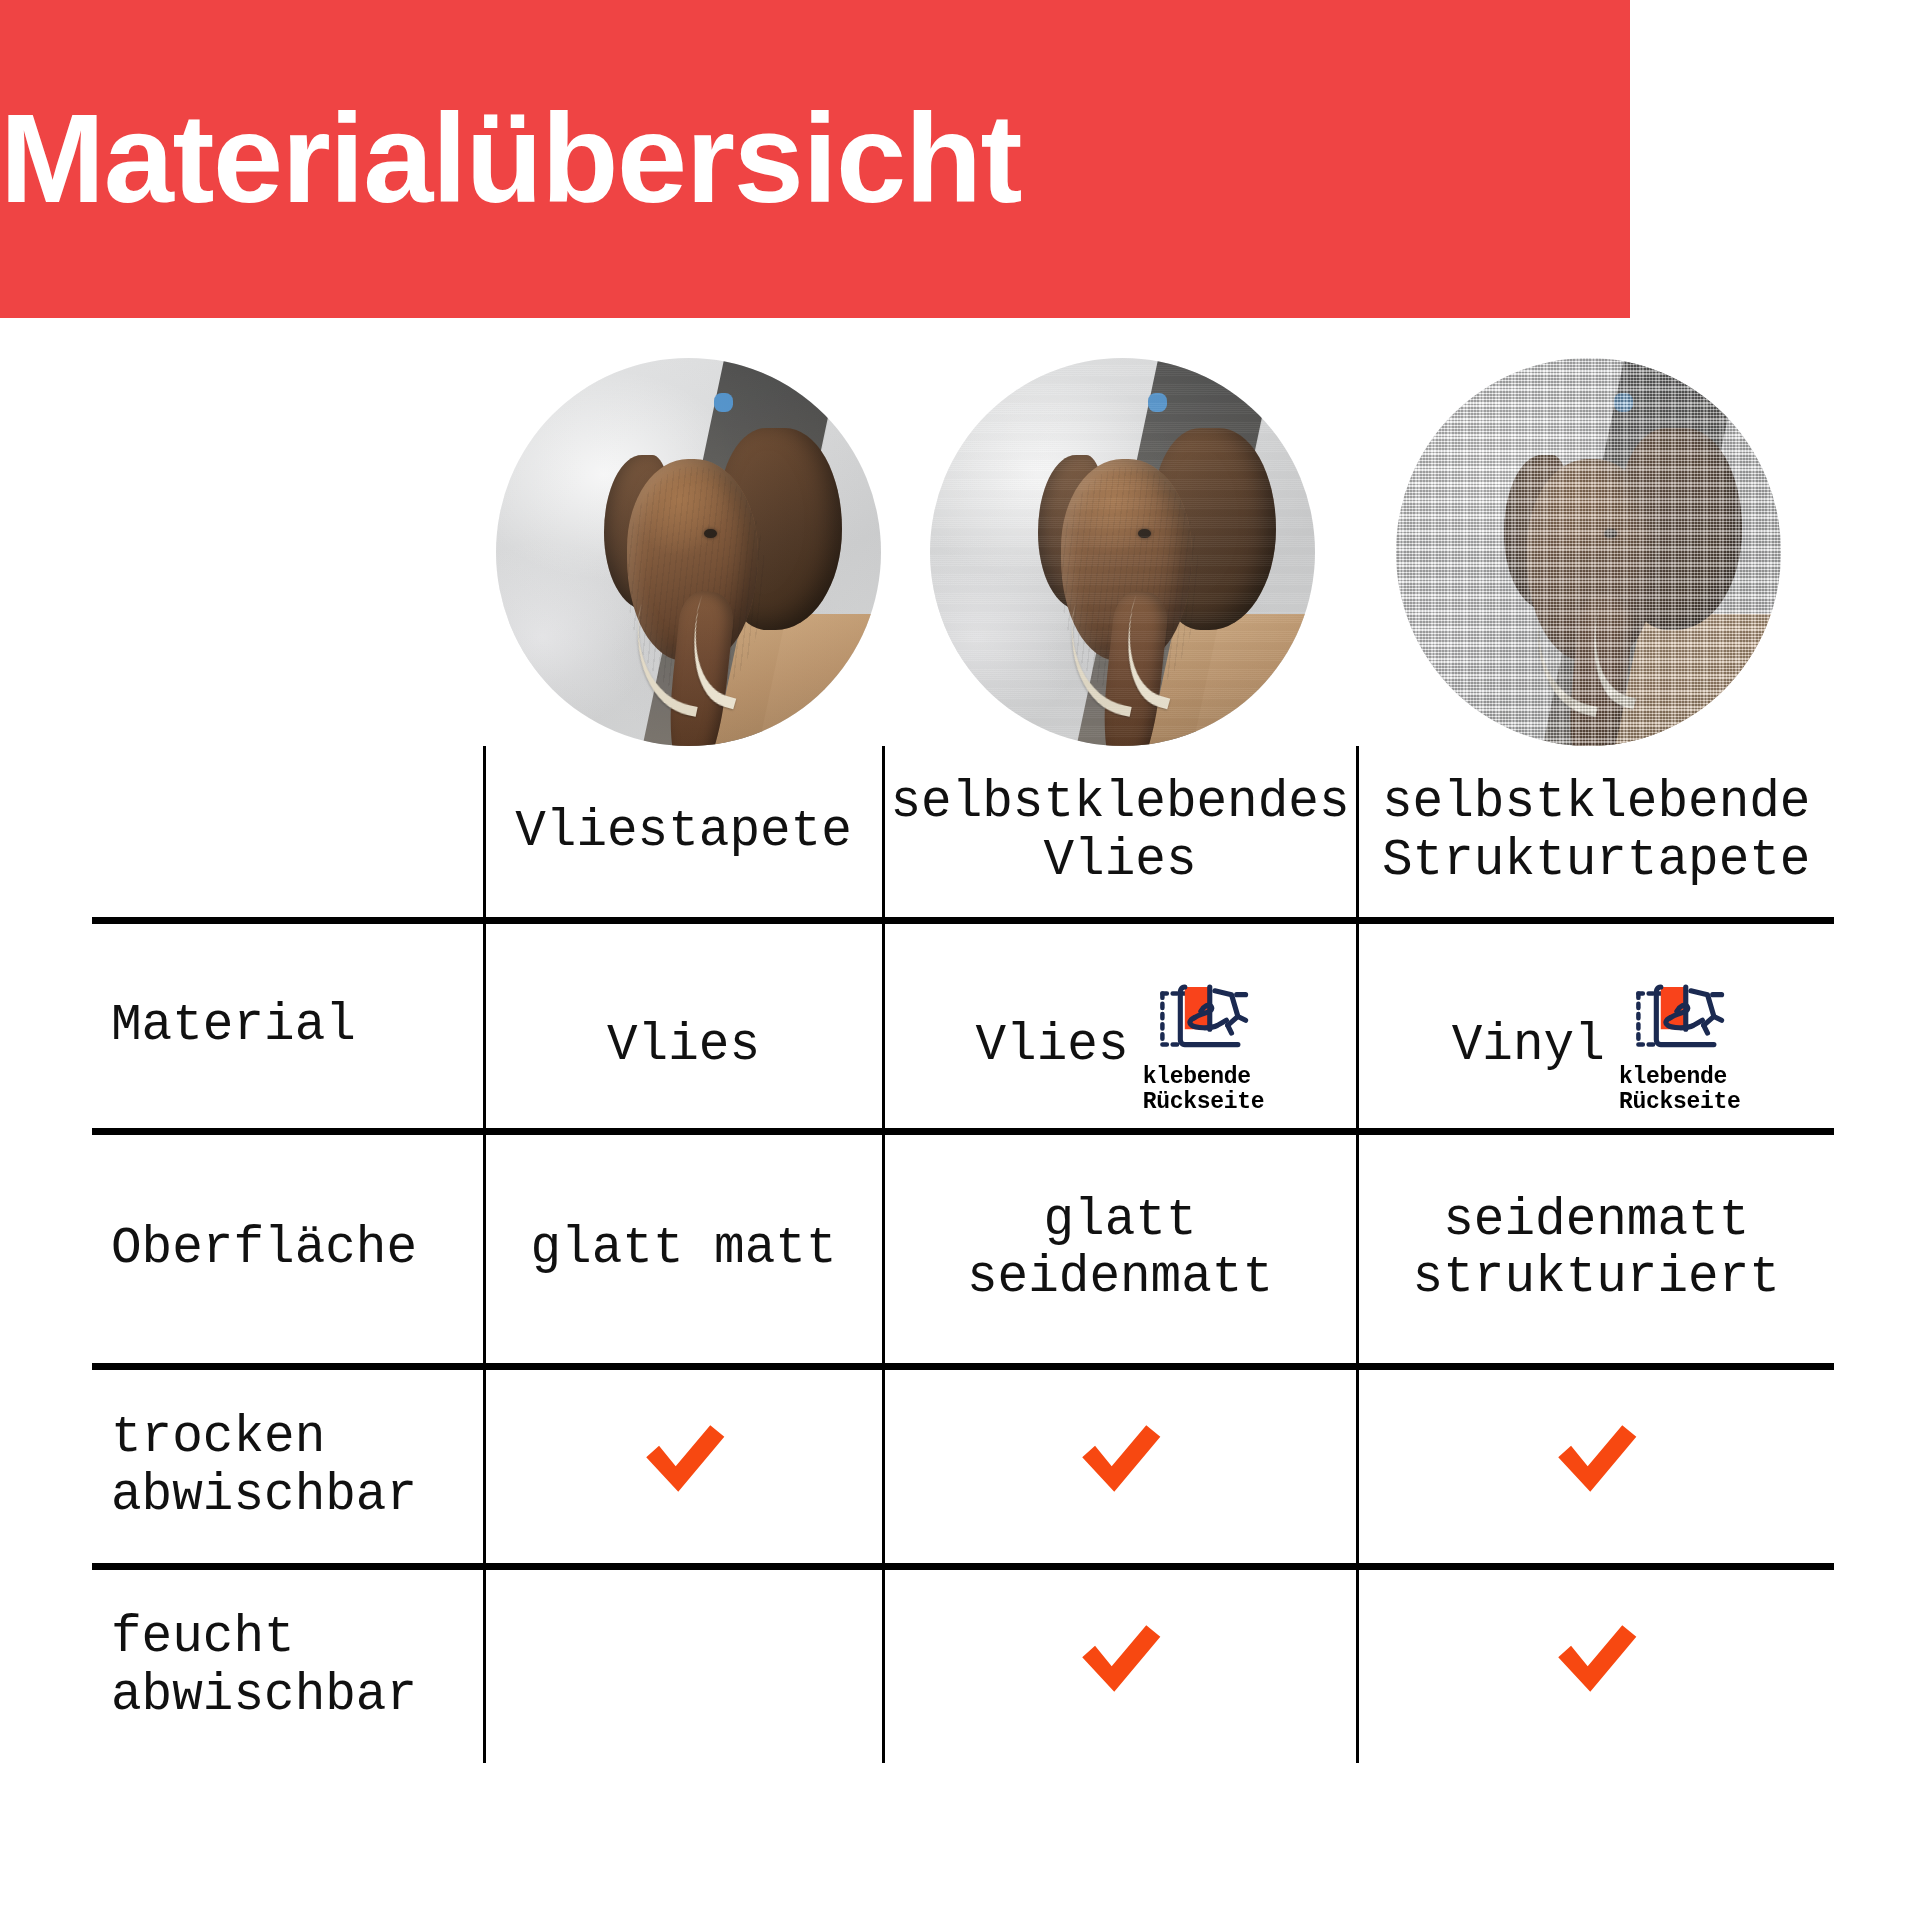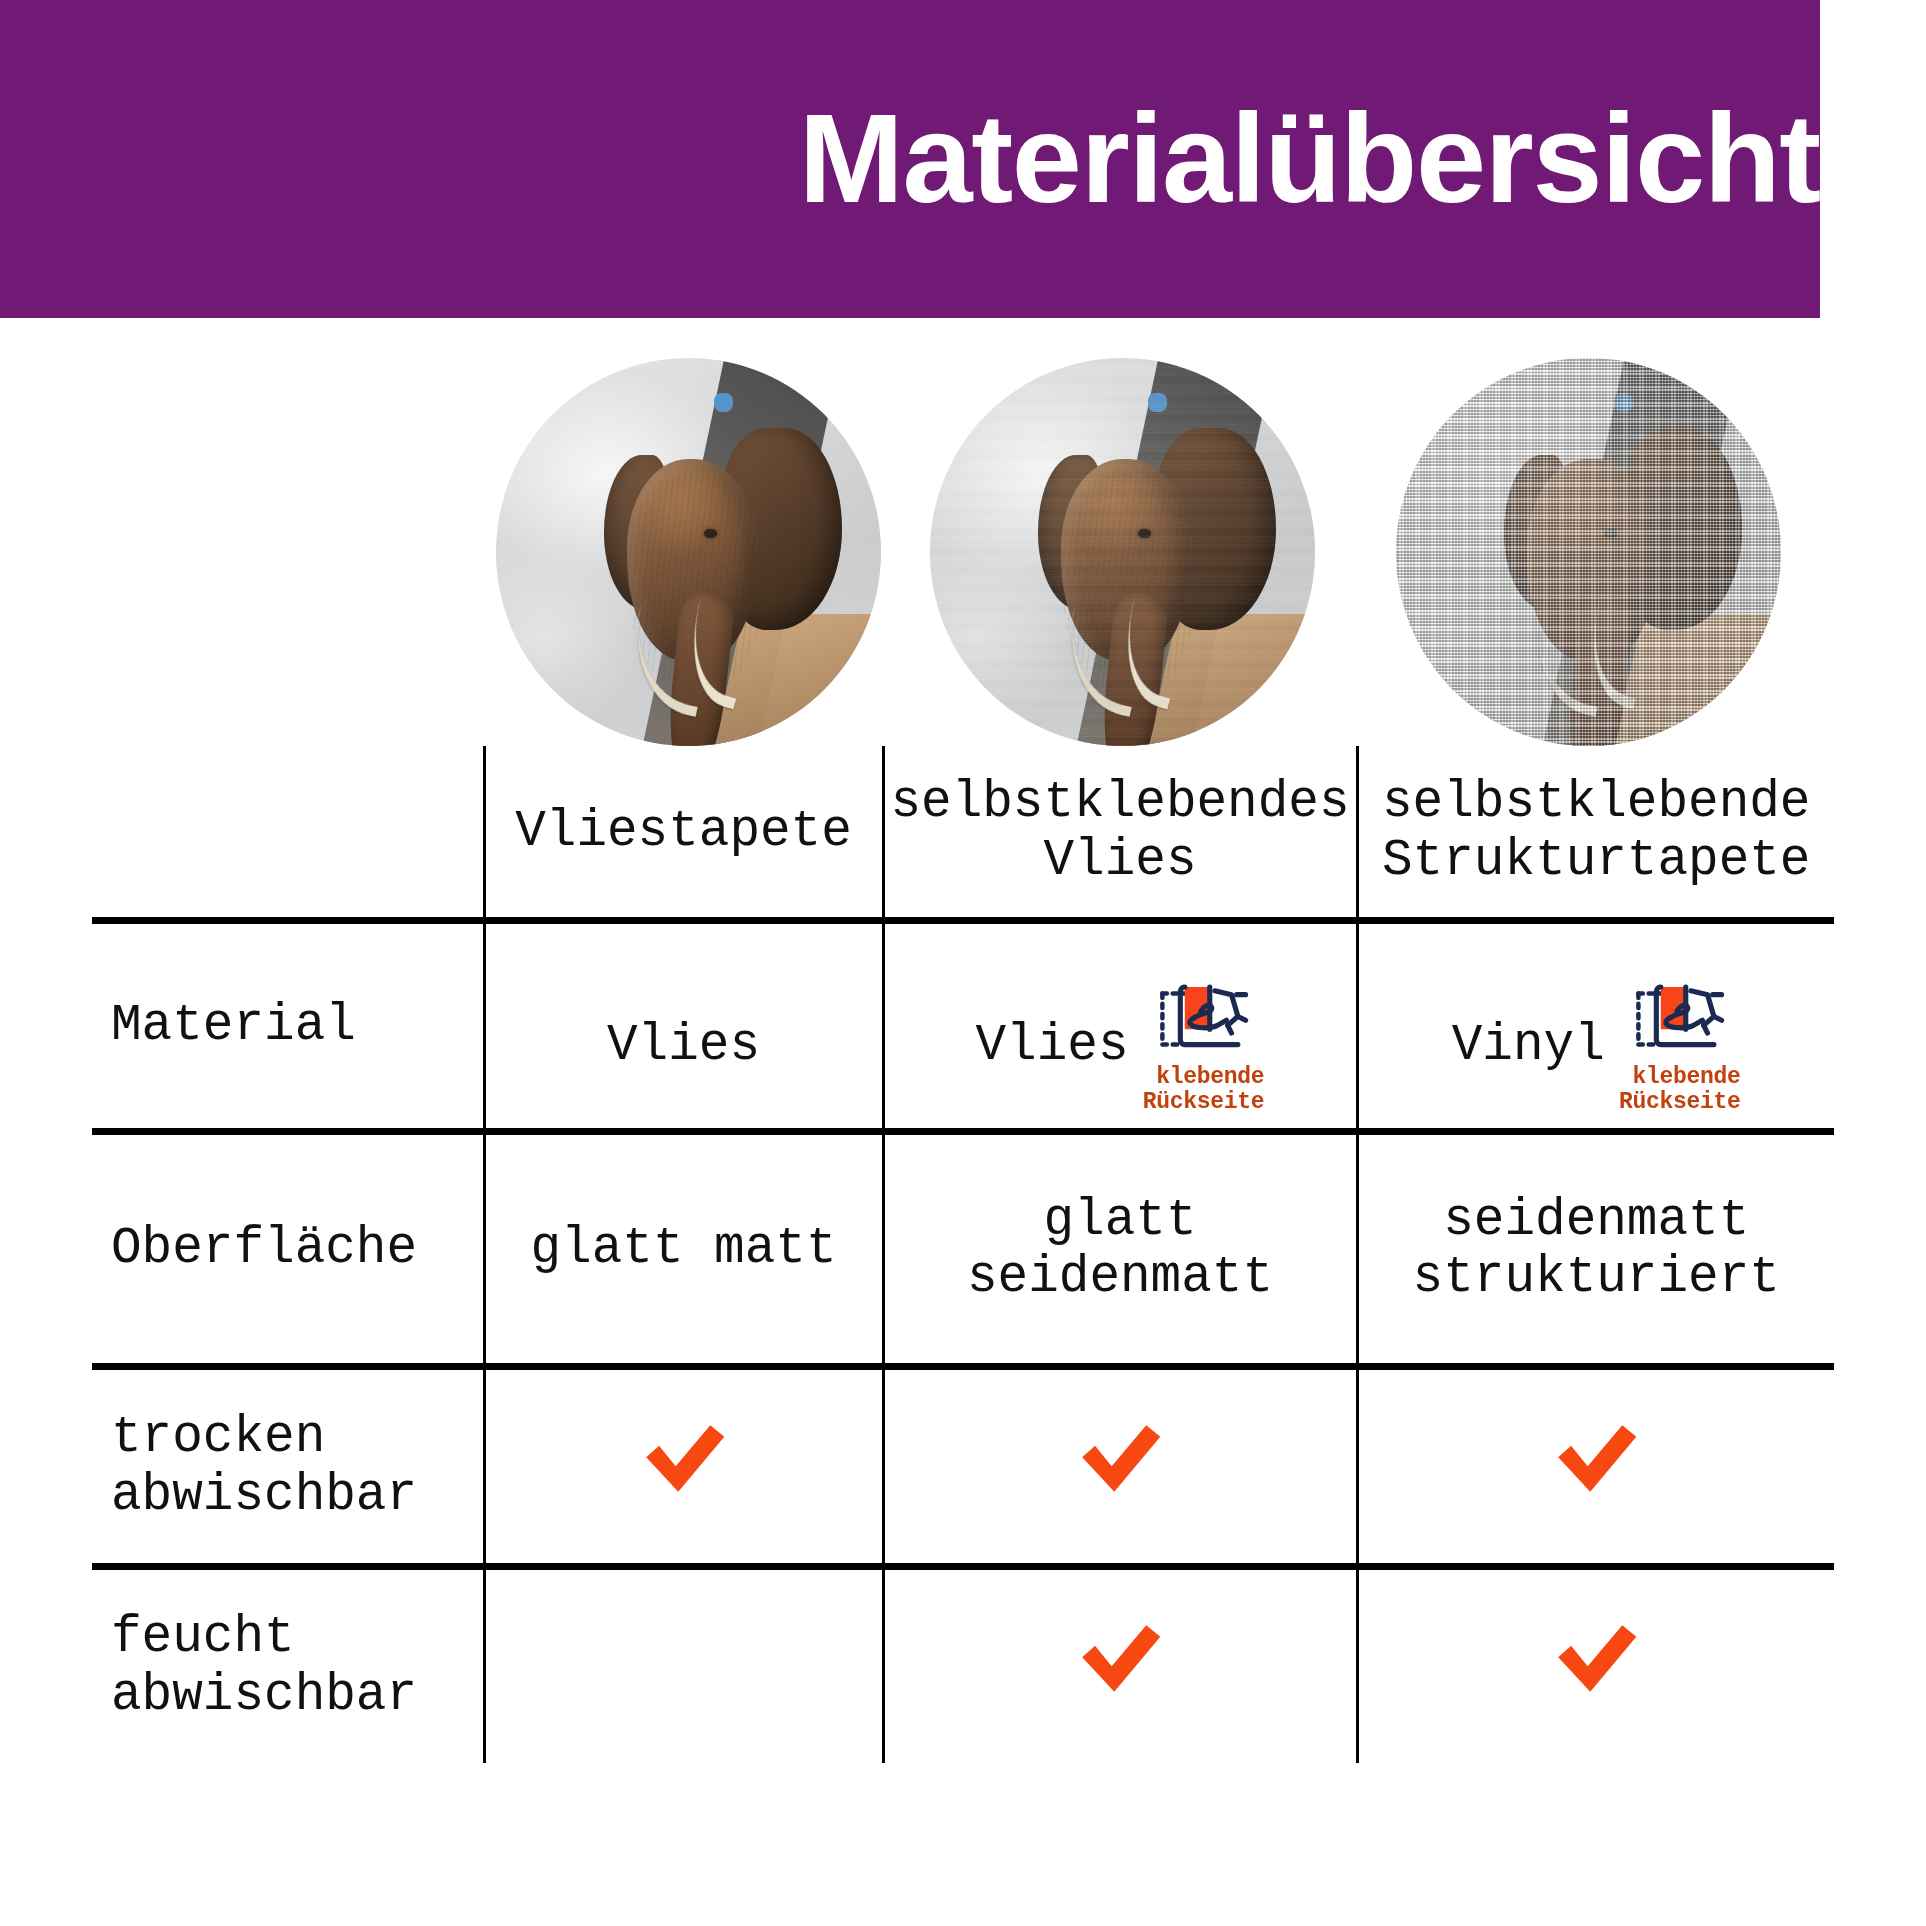--- a/index.html
+++ b/index.html
@@ -6,23 +6,23 @@
   body{
     width:1926px;height:1926px;
     background:#ffffff;
     font-family:"Liberation Sans", sans-serif;
     overflow:hidden;
     position:relative;
   }
 
   
   .header-banner{
-    position:absolute;left:0;top:0;width:1820px;height:318px;
-    background:#701a75;
-    display:flex;align-items:center;justify-content:flex-end;
+    position:absolute;left:0;top:0;width:1630px;height:318px;
+    background:#ef4444;
+    display:flex;align-items:center;justify-content:flex-start;
   }
   .header-title{
     color:#ffffff;
     font-size:126px;
     font-weight:700;
     letter-spacing:-1.3px;
     line-height:1;
     text-align:center;
     font-family:"Liberation Sans", sans-serif;
   }
@@ -192,22 +192,22 @@
 
   
   .badge{
     width:122px;
     display:flex;flex-direction:column;align-items:center;justify-content:center;
     line-height:1.05;
   }
   .badge .badge-icon{display:block;width:96px;height:82px;}
   .badge .badge-text{
     margin-top:5.1px;
-    font-size:23px;font-weight:700;color:#c2410c;
-    text-align:right;letter-spacing:-0.3px;
+    font-size:23px;font-weight:700;color:#000000;
+    text-align:left;letter-spacing:-0.3px;
   }
 
   
   .check{display:inline-block;width:96px;height:77px;}
 </style>
 </head>
 <body>
 
 <div class="header-banner">
   <div class="header-title">Materialübersicht</div>

